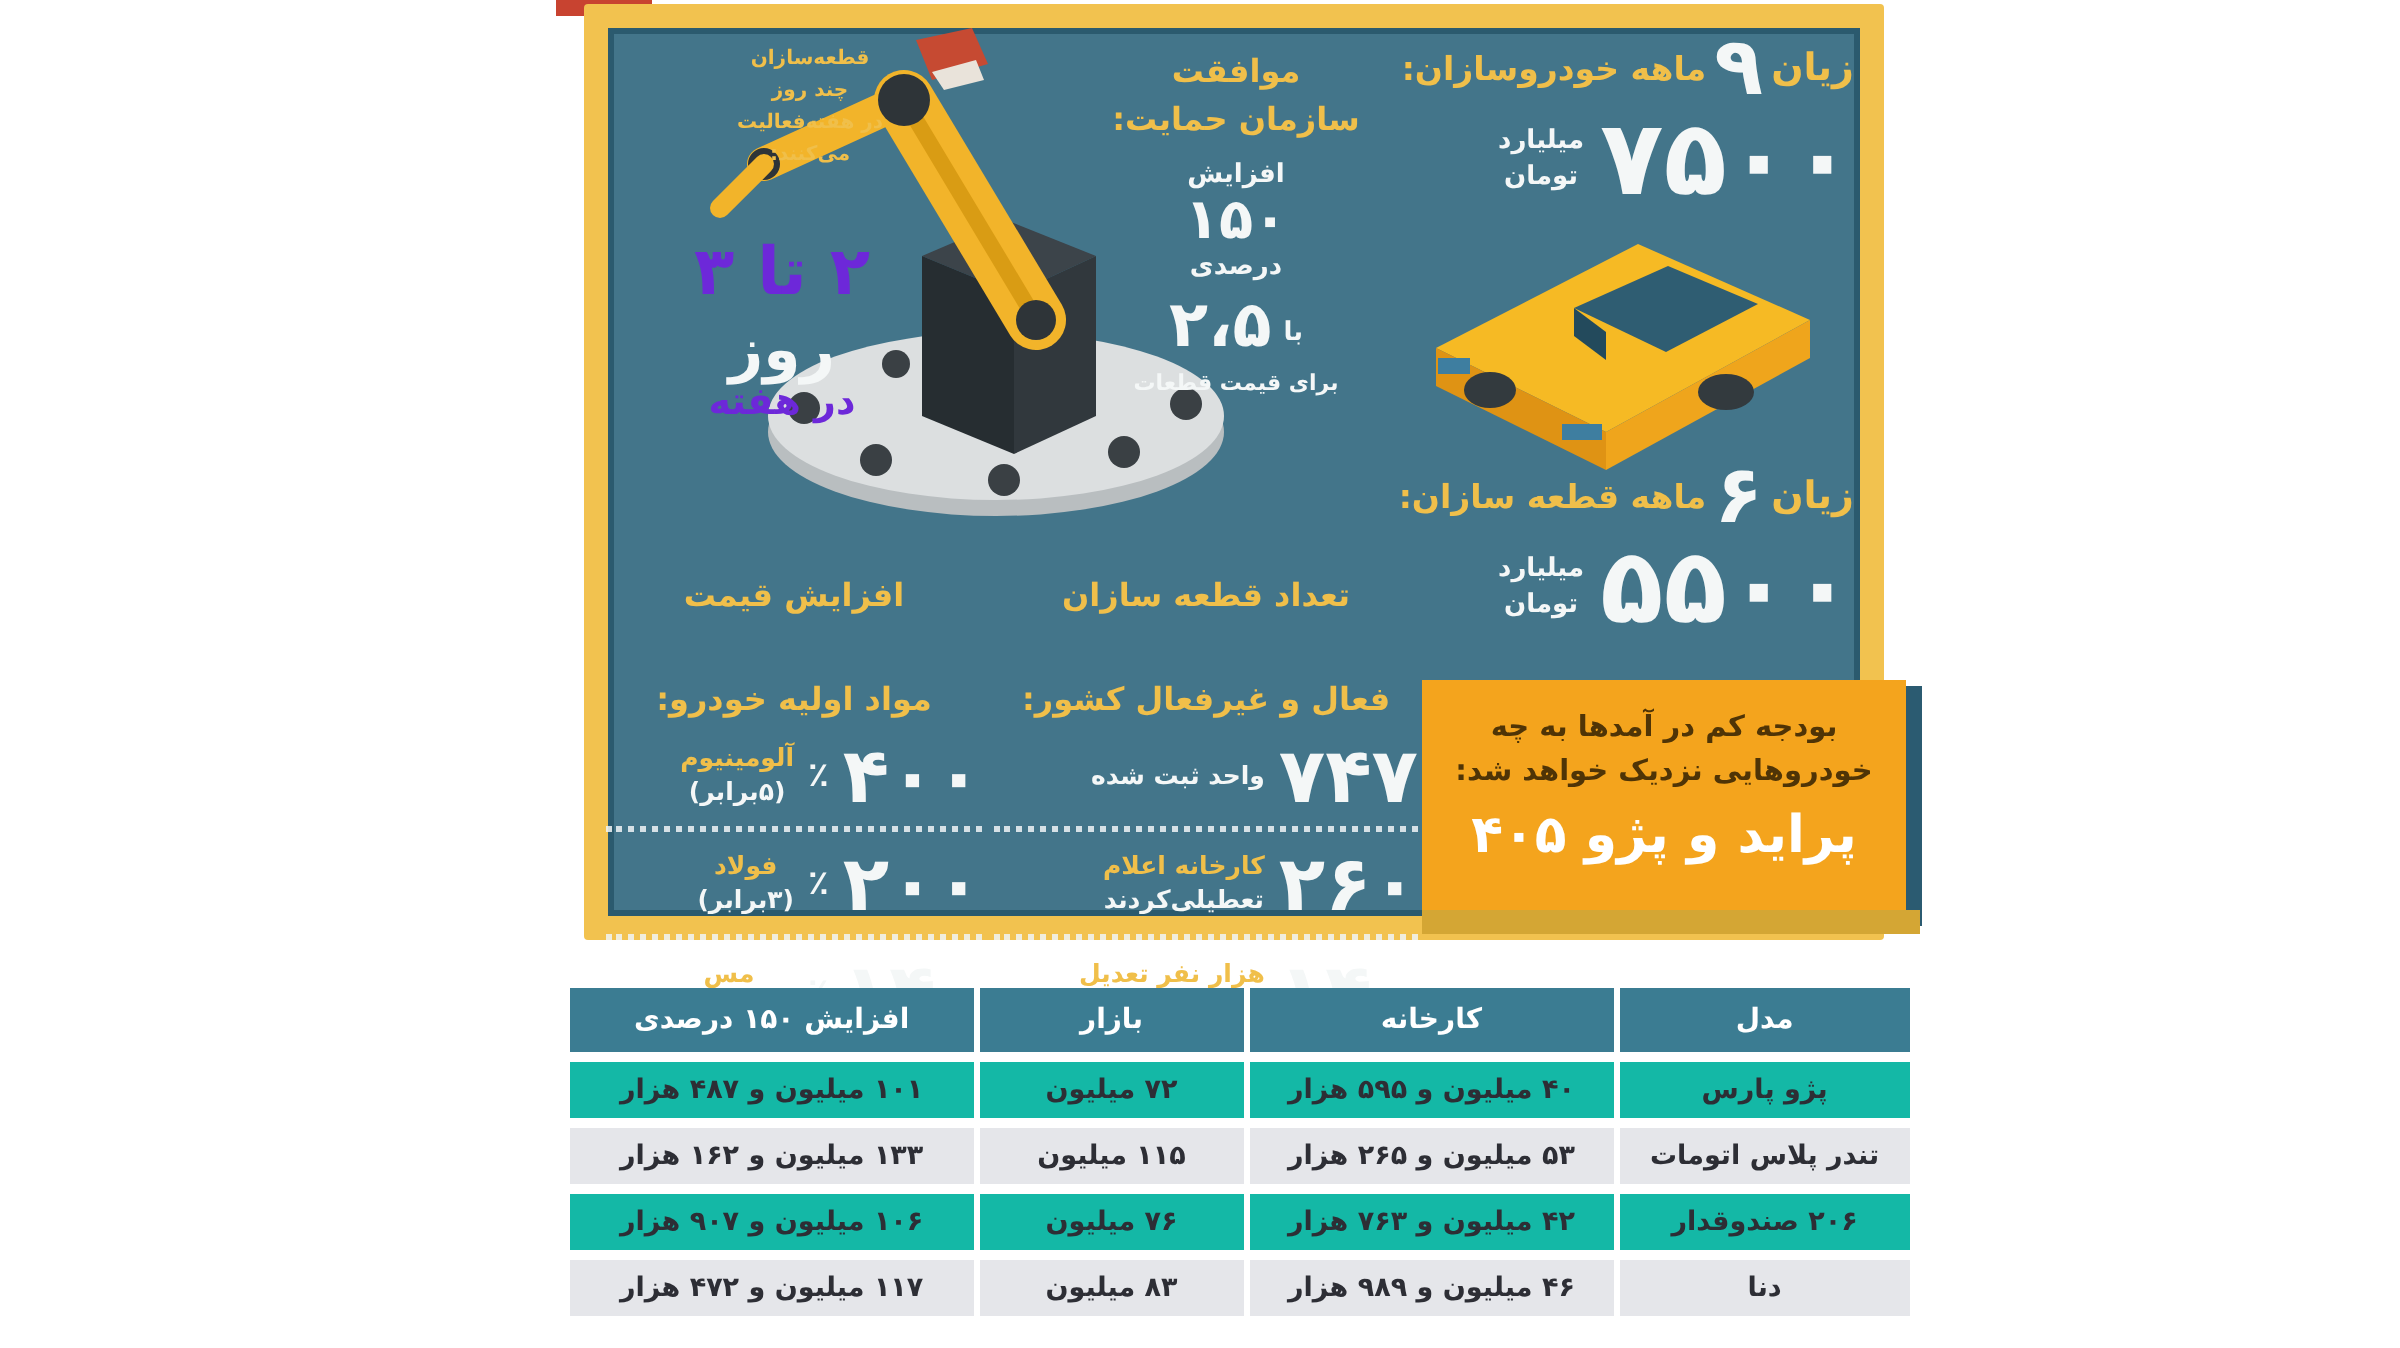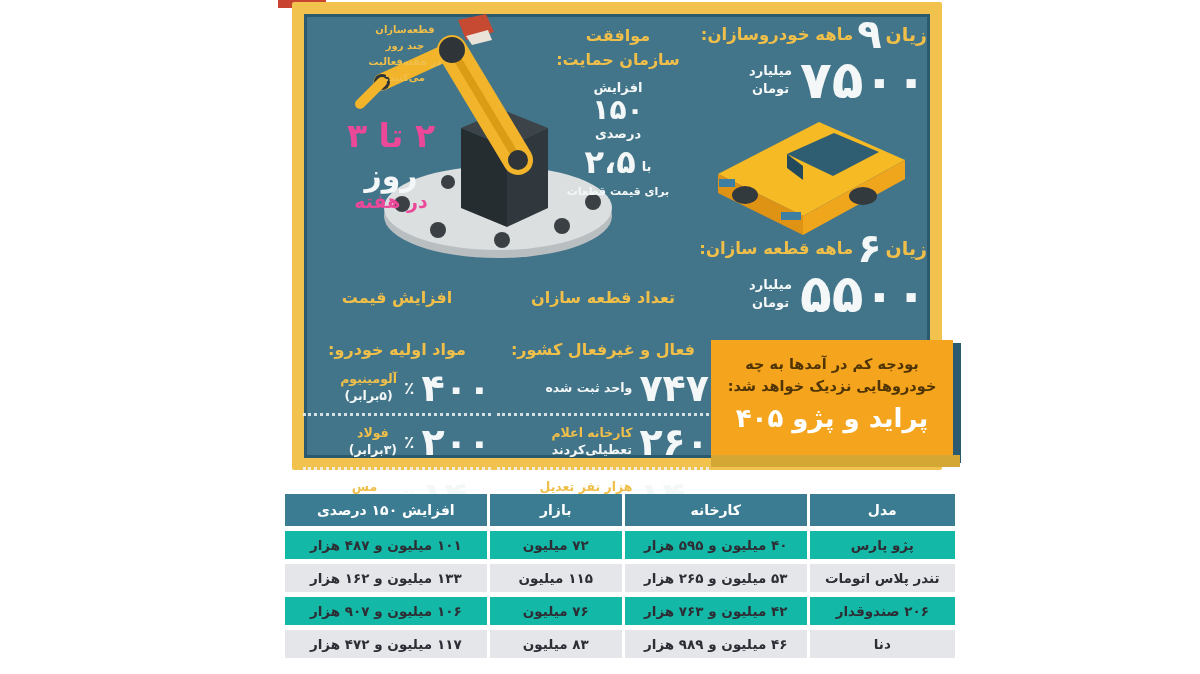--- a/index.html
+++ b/index.html
@@ -11,21 +11,21 @@
   .red-sliver { position:absolute; left:278px; top:0; width:48px; height:8px; background:#c84330; }
   .panel { position:absolute; left:292px; top:2px; width:650px; height:468px;
            background:#f2c24f; border-radius:2px; }
   .panel-inner { position:absolute; left:12px; top:12px; right:12px; bottom:12px;
                  background:#43758a; border:3px solid #2b5a6e; }
   .mustard-strip { position:absolute; left:711px; top:455px; width:249px; height:12px; background:#d4a634; }
 
   .abs { position:absolute; }
   .y { color:#f0bf4a; }
   .w { color:#f4f7f7; }
-  .d { color:#ec4899; }
+  .d { color:#6d28d9; }
   .b { font-weight:bold; }
   .ctr { text-align:center; }
   .rtl { direction:rtl; }
 
   .sched-title { left:321px; top:22px; width:168px; font-size:10px; line-height:1.6; }
   .sched-value { left:307px; top:116px; width:168px; font-size:33px; letter-spacing:2px; }
   .sched-unit  { left:307px; top:158px; width:168px; font-size:30px; }
   .sched-period{ left:307px; top:190px; width:168px; font-size:19px; }
 
   .support { left:523px; top:24px; width:190px; }

